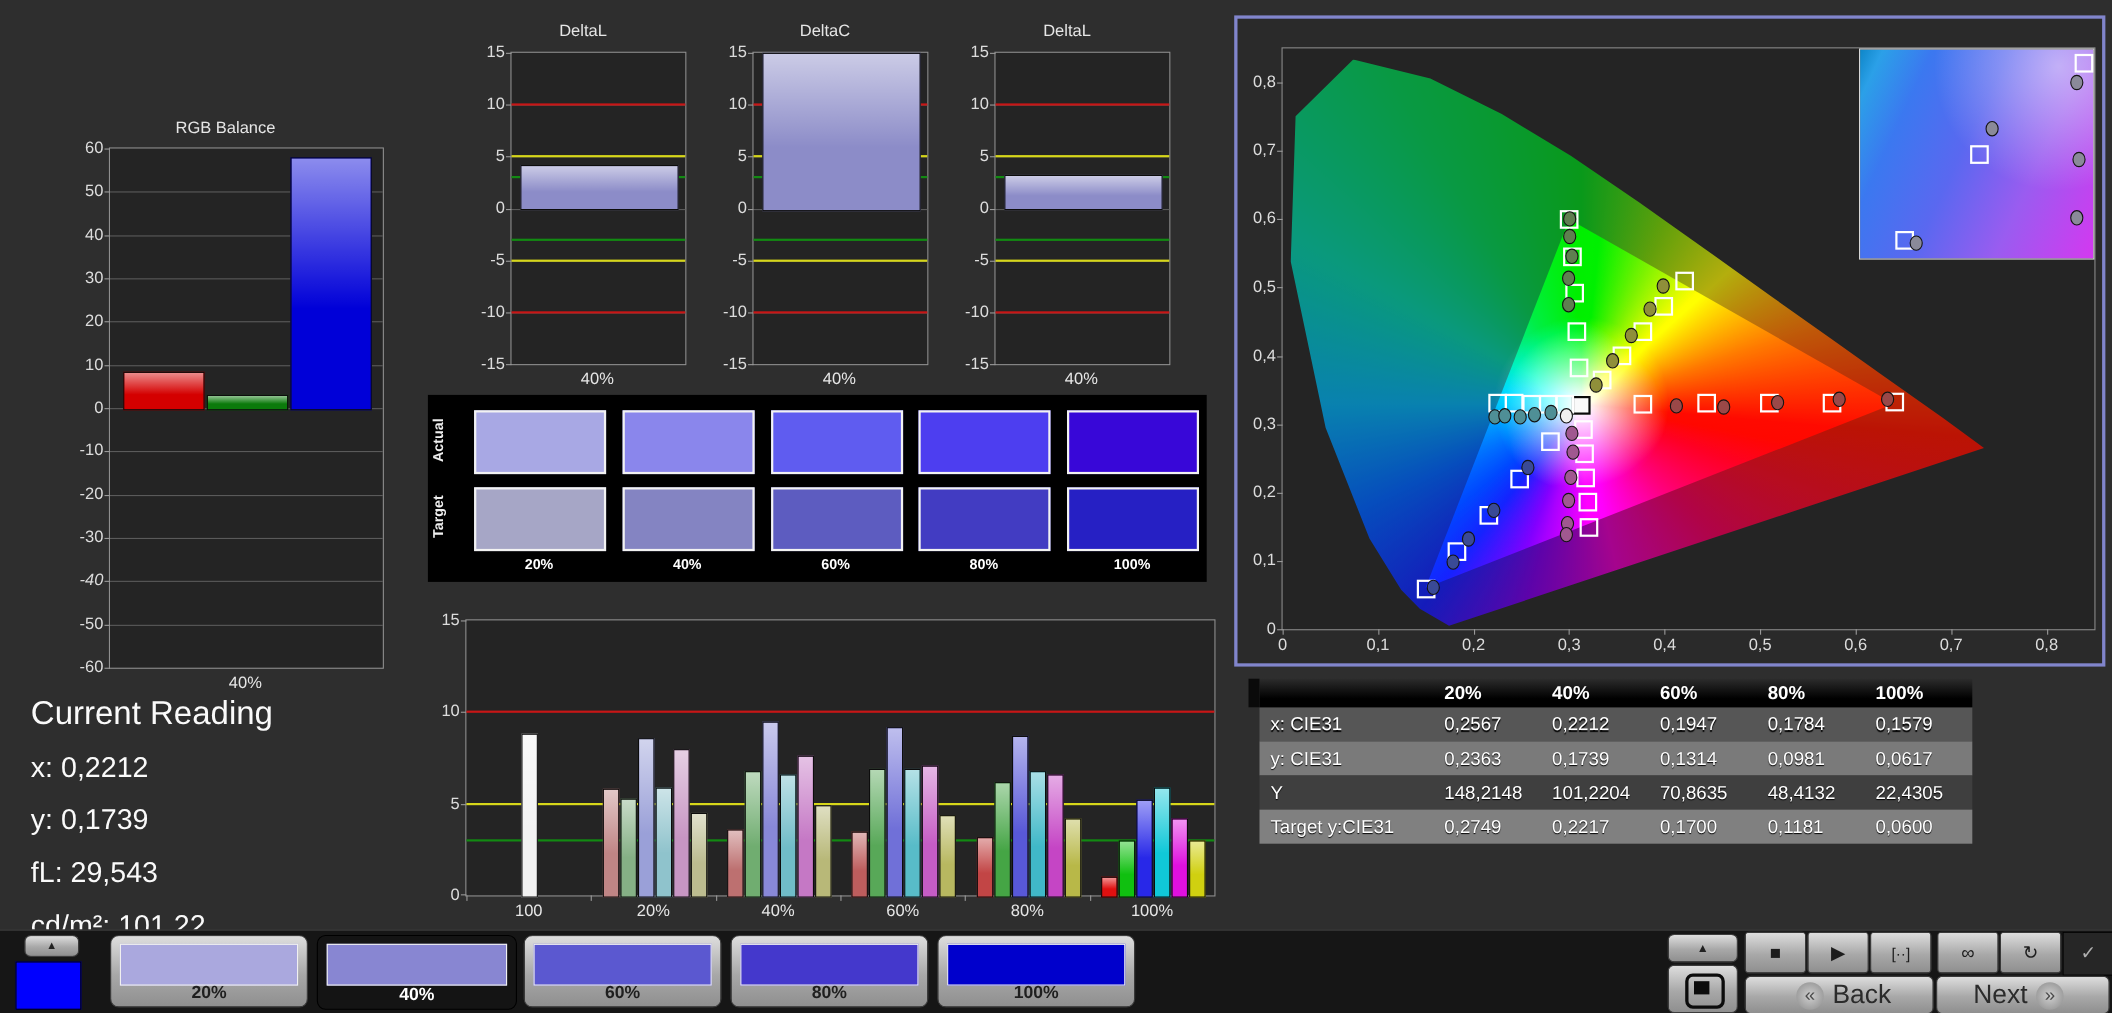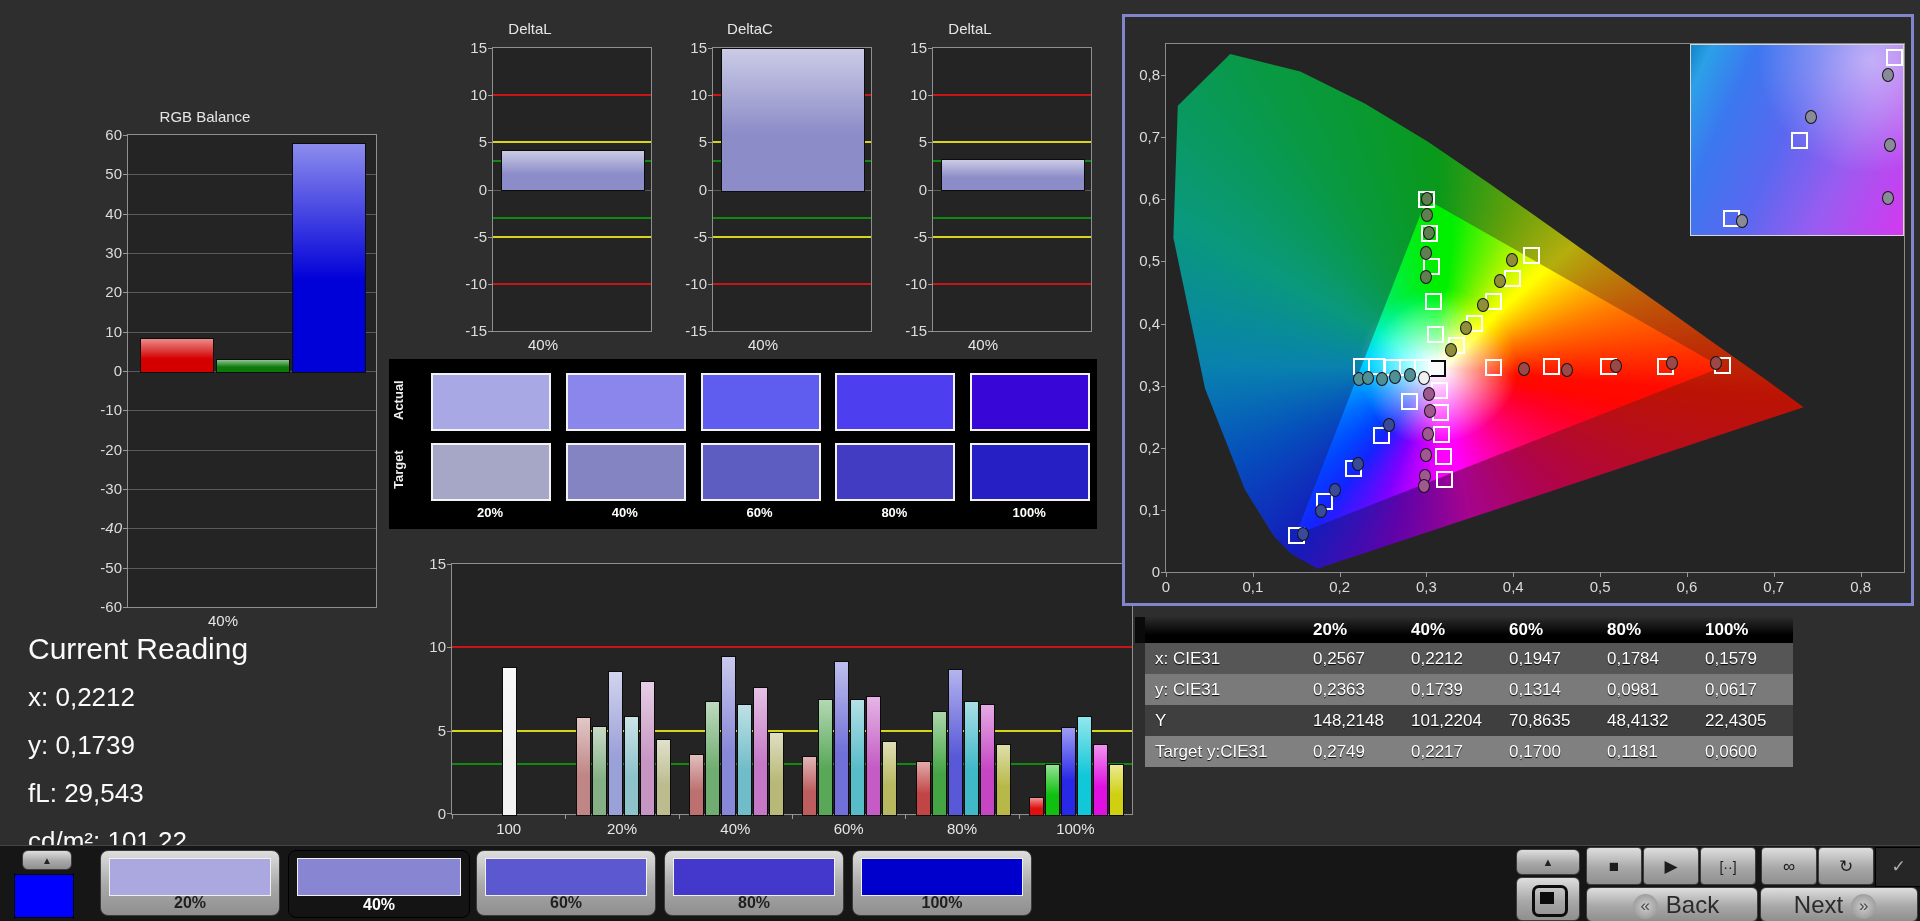--- a/index.html
+++ b/index.html
@@ -1,20 +1,20 @@
 <!DOCTYPE html>
 <html><head>
 <meta charset="utf-8">
 <style>
   html,body{margin:0;padding:0;background:#2e2e2e;font-family:"Liberation Sans",sans-serif;}
   .stage{position:relative;width:1920px;height:921px;background:#2e2e2e;overflow:hidden;color:#f0f0f0;}
   .page-title{position:absolute;left:30px;top:14px;font-size:40px;color:#fafafa;letter-spacing:.5px;}
   .chart{position:absolute;}
   .chart-title{position:absolute;left:0;right:0;top:0;text-align:center;font-size:15px;color:#e6e6e6;}
-  .plot{position:absolute;background:#242424;border:1px solid #8f8f8f;margin-left:28px;}
+  .plot{position:absolute;background:#242424;border:1px solid #8f8f8f;}
   .grid{position:absolute;left:0;right:0;height:1px;background:#5a5a5a;}
   .refline{position:absolute;left:0;right:0;height:2px;}
   .ylab{position:absolute;left:-44px;width:38px;text-align:right;font-size:15px;color:#dcdcdc;}
   .ytick{position:absolute;left:-5px;width:5px;height:1px;background:#999;}
   .xtickmark{position:absolute;top:100%;width:1px;height:5px;background:#999;}
   .vbar{position:absolute;border:1px solid #0c0c0c;}
   .xlabel{position:absolute;text-align:center;font-size:15px;color:#e6e6e6;}
   .xgl{position:absolute;text-align:center;font-size:15px;color:#e6e6e6;}
   
   .swatch-panel{position:absolute;left:389px;top:359px;width:708px;height:170px;background:#000;}

